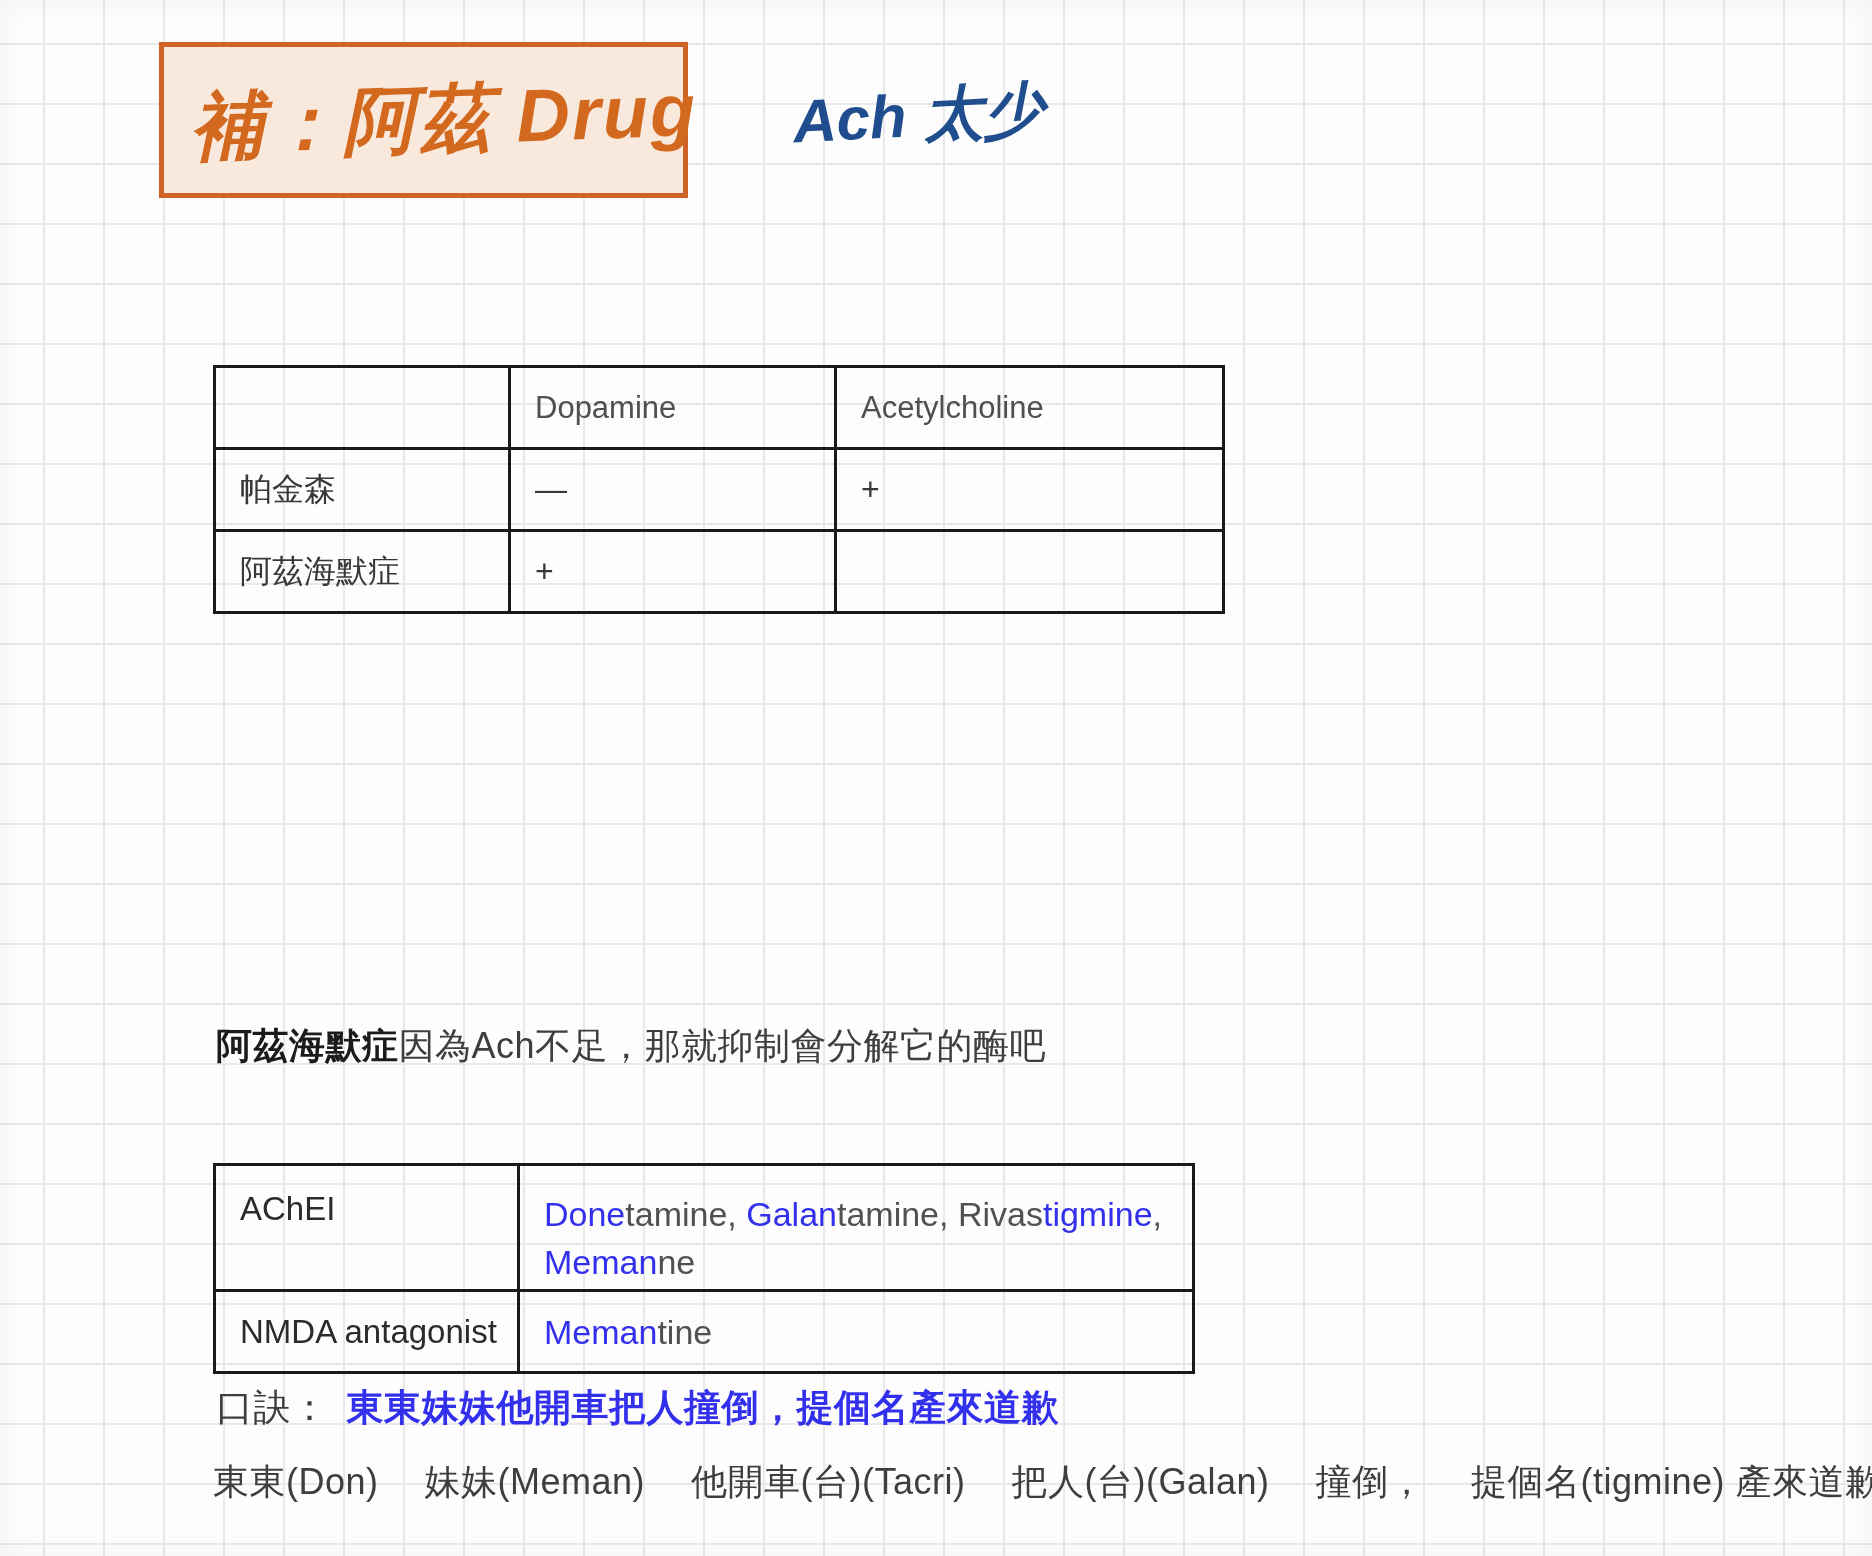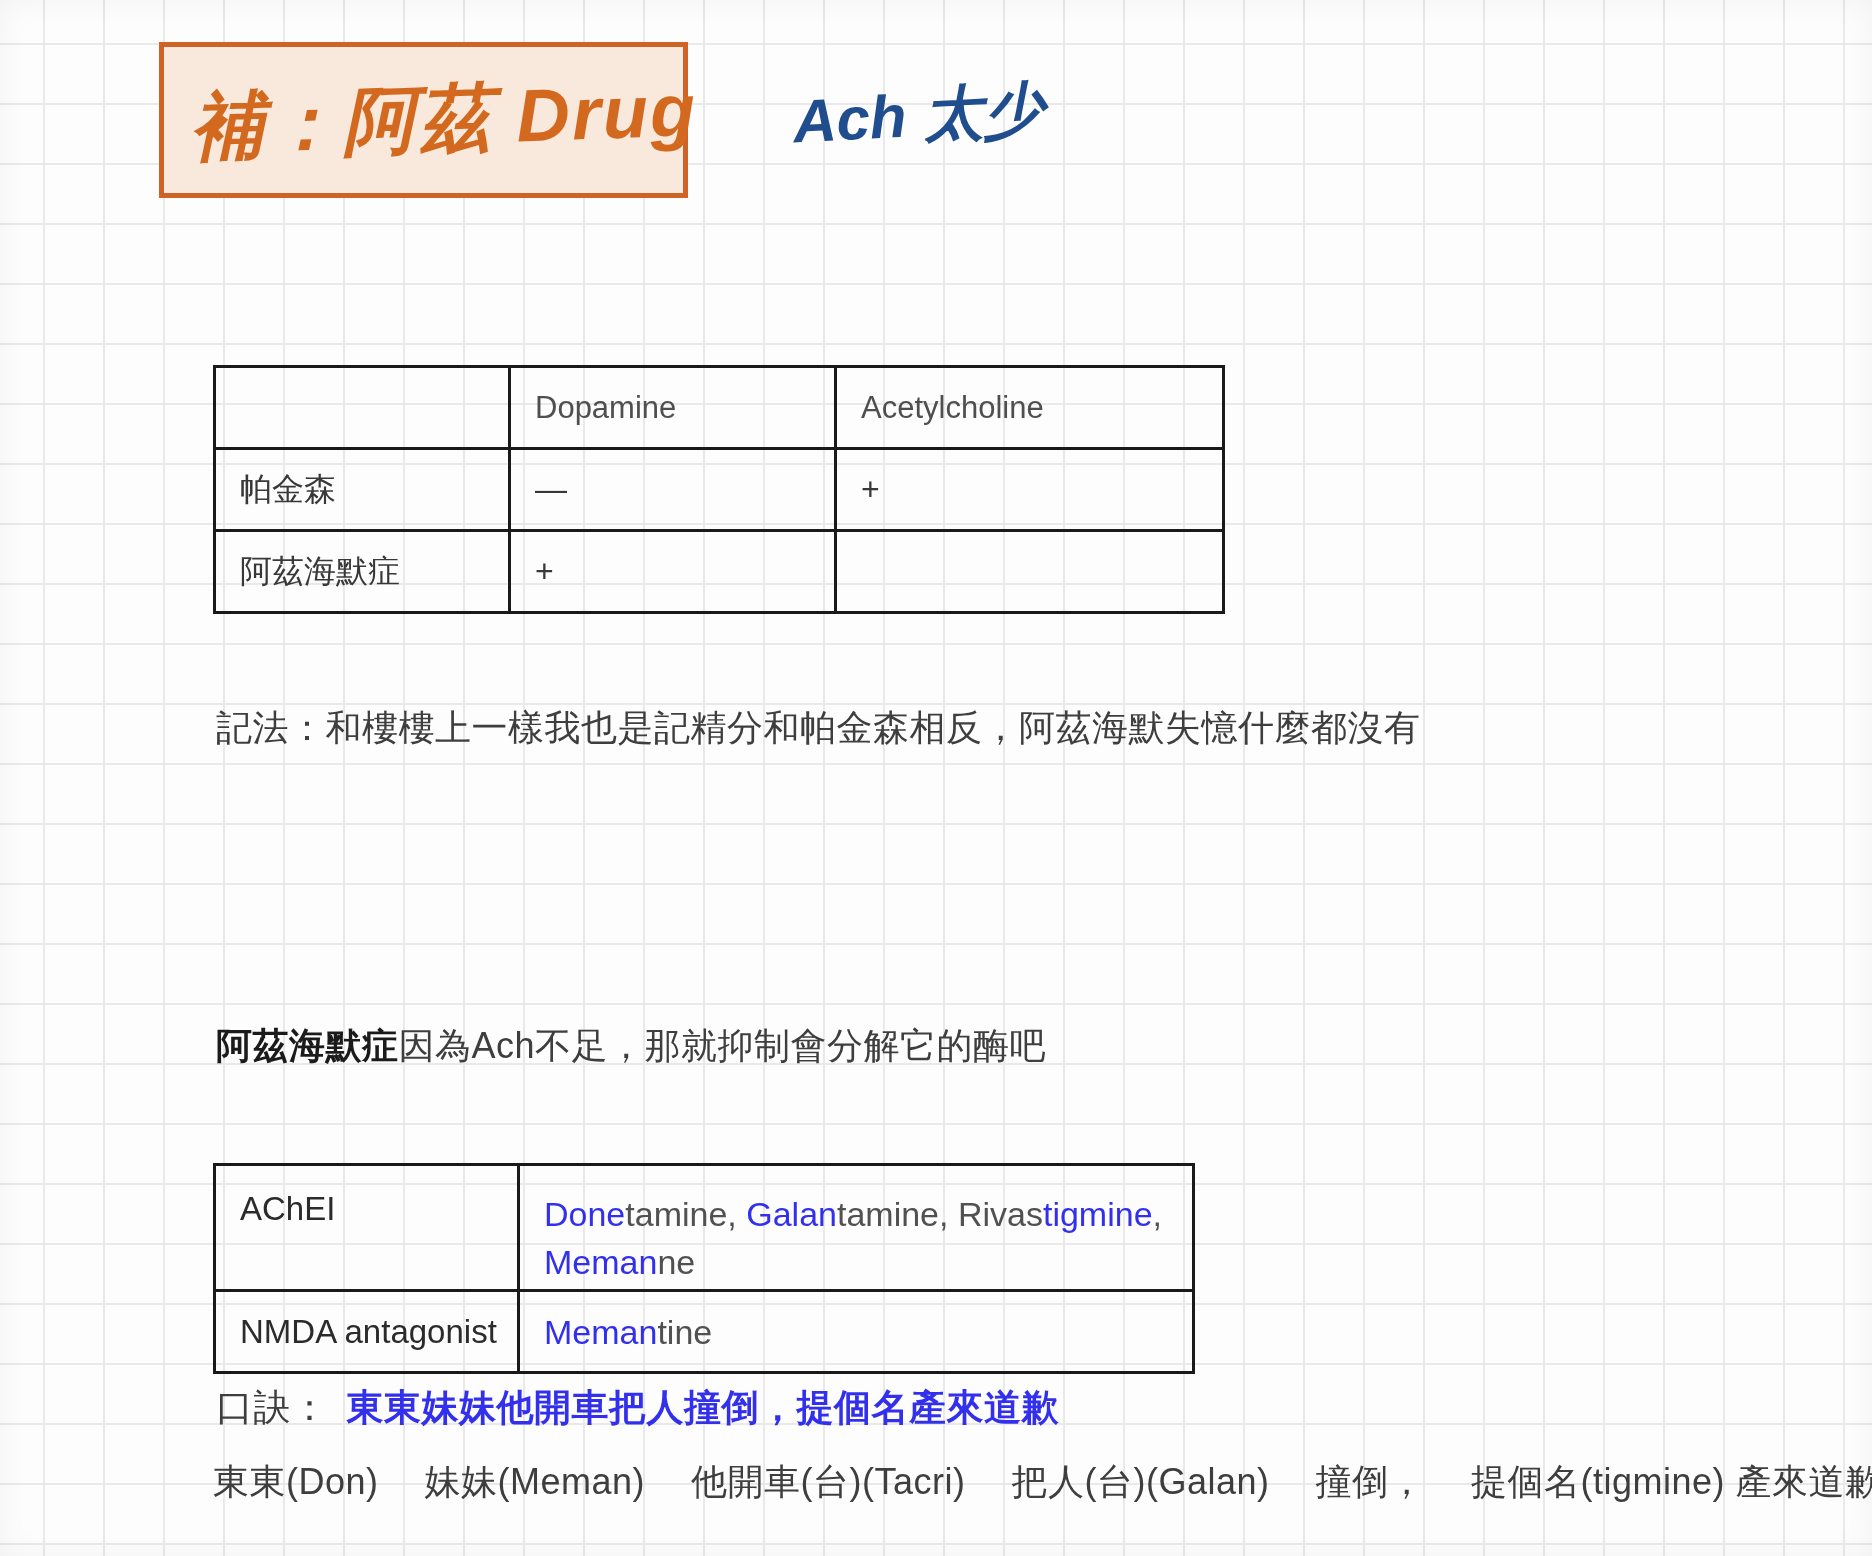--- a/index.html
+++ b/index.html
@@ -90,21 +90,20 @@
       <td class="sign">+</td>
     </tr>
     <tr>
       <td class="lbl">阿茲海默症</td>
       <td class="sign">+</td>
       <td class="sign"></td>
     </tr>
   </tbody>
     </table>
 
-  <div class="note-line memo">記法：和樓樓上一樣我也是記精分和帕金森相反，阿茲海默失憶什麼都沒有</div>
 
   <div class="note-line intro">
     <span class="b">阿茲海默症</span><span>因為Ach不足，那就抑制會分解它的酶吧</span>
   </div>
 
   <table class="t2">
     <colgroup>
         <col style="width:304px">
         <col style="width:675px">
       </colgroup>

